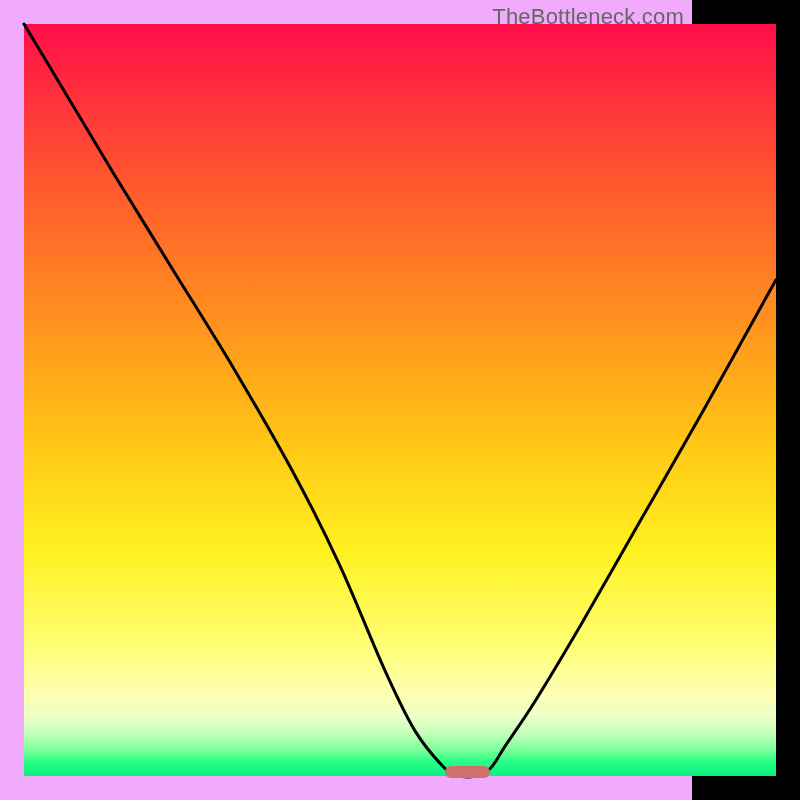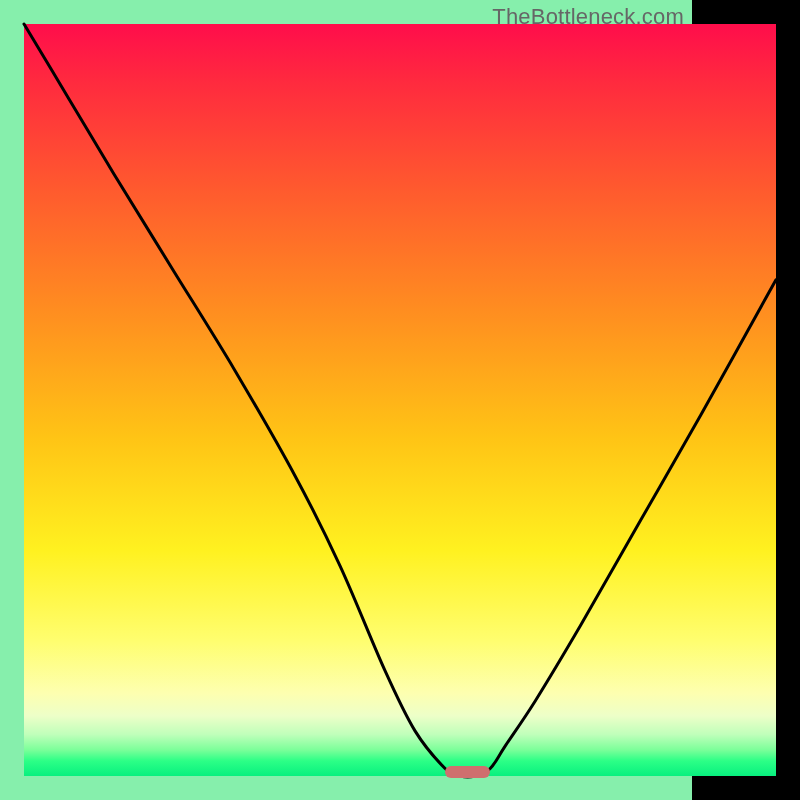--- a/index.html
+++ b/index.html
@@ -8,21 +8,21 @@
     width: 800px;
     height: 800px;
     background: #000;
     overflow: hidden;
     font-family: Arial, Helvetica, sans-serif;
   }
   .frame {
     position: relative;
     width: 692px;
     height: 800px;
-    background: #86efac;
+    background: #f0abfc;
     text-decoration: underline;
   }
   .plot-area {
     position: absolute;
     left: 24px;
     top: 24px;
     width: 752px;
     height: 752px;
     
     background: linear-gradient(

